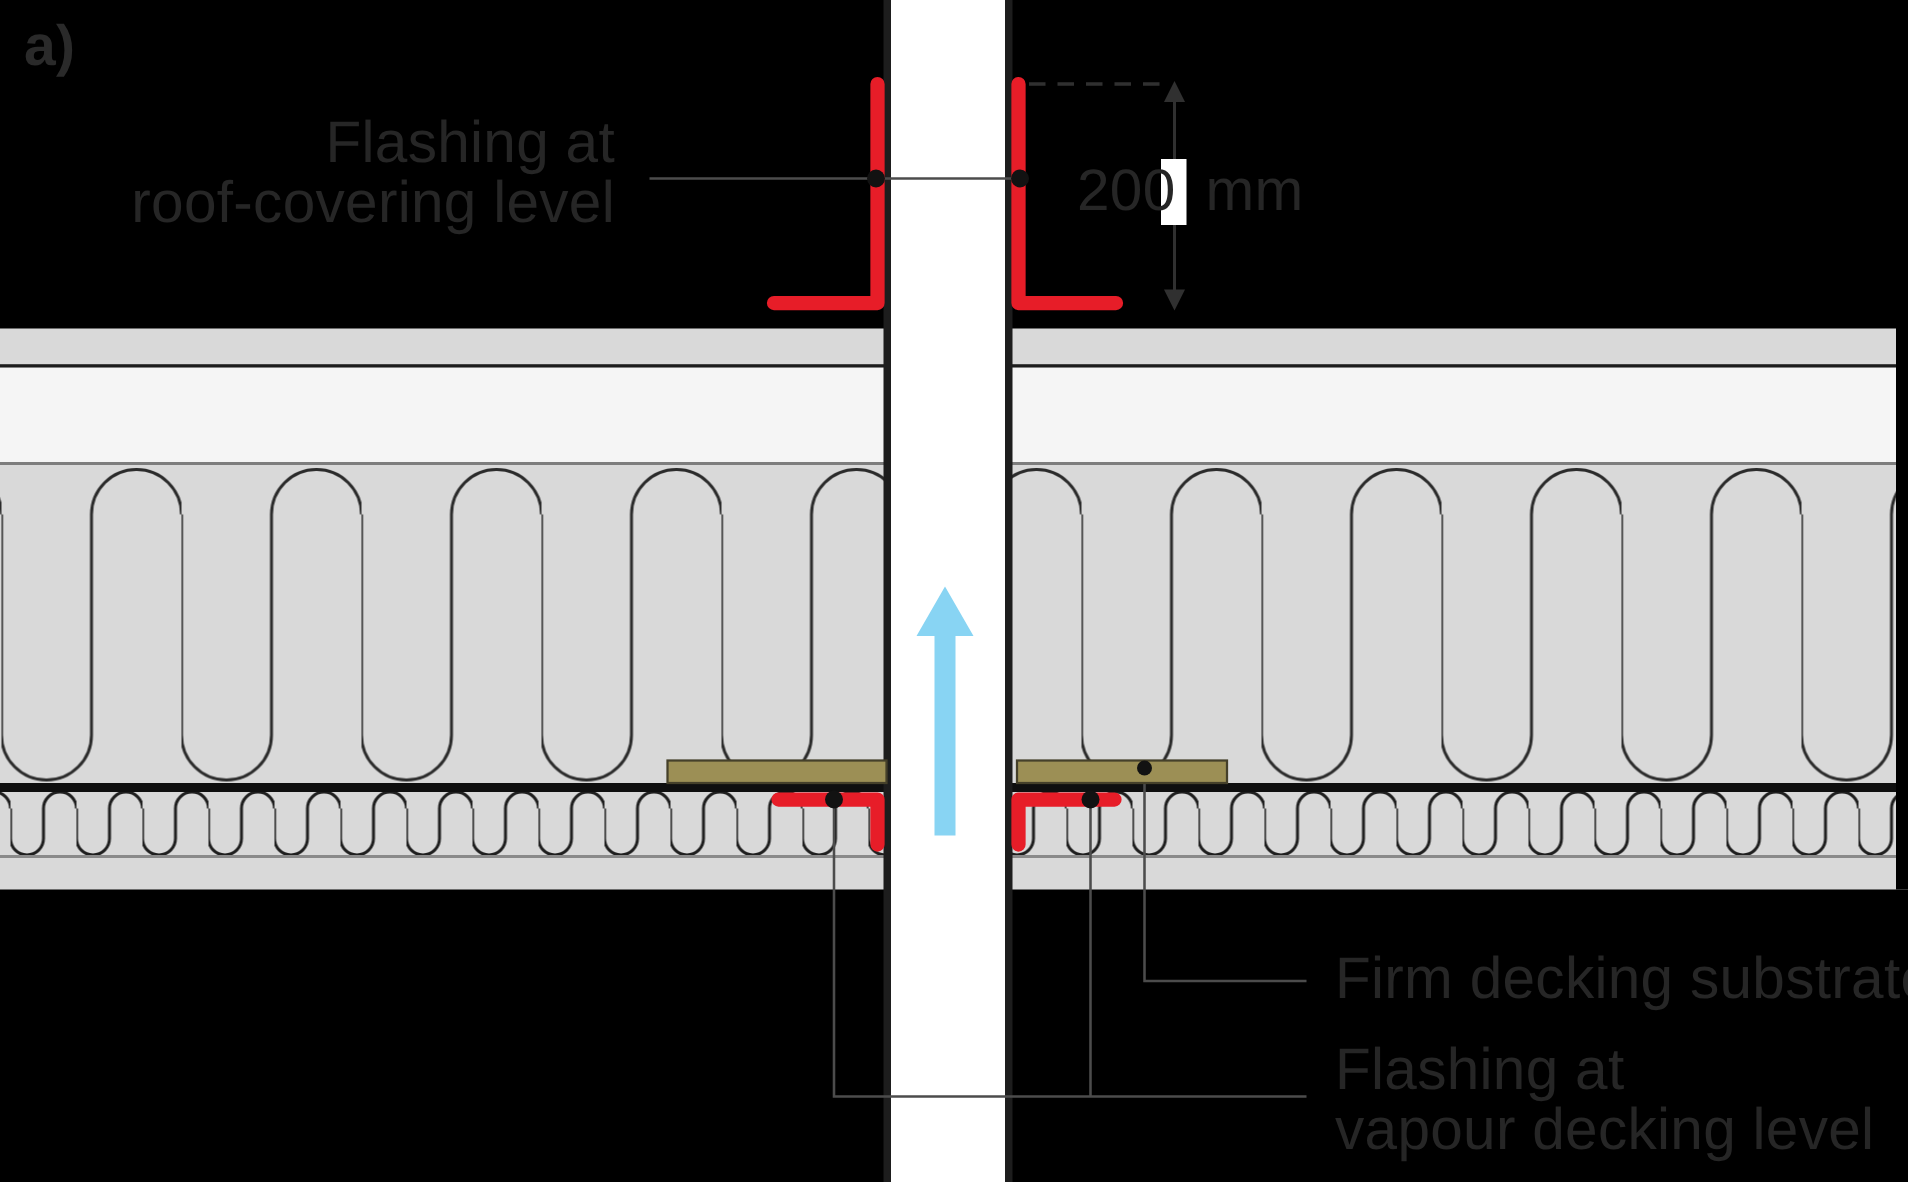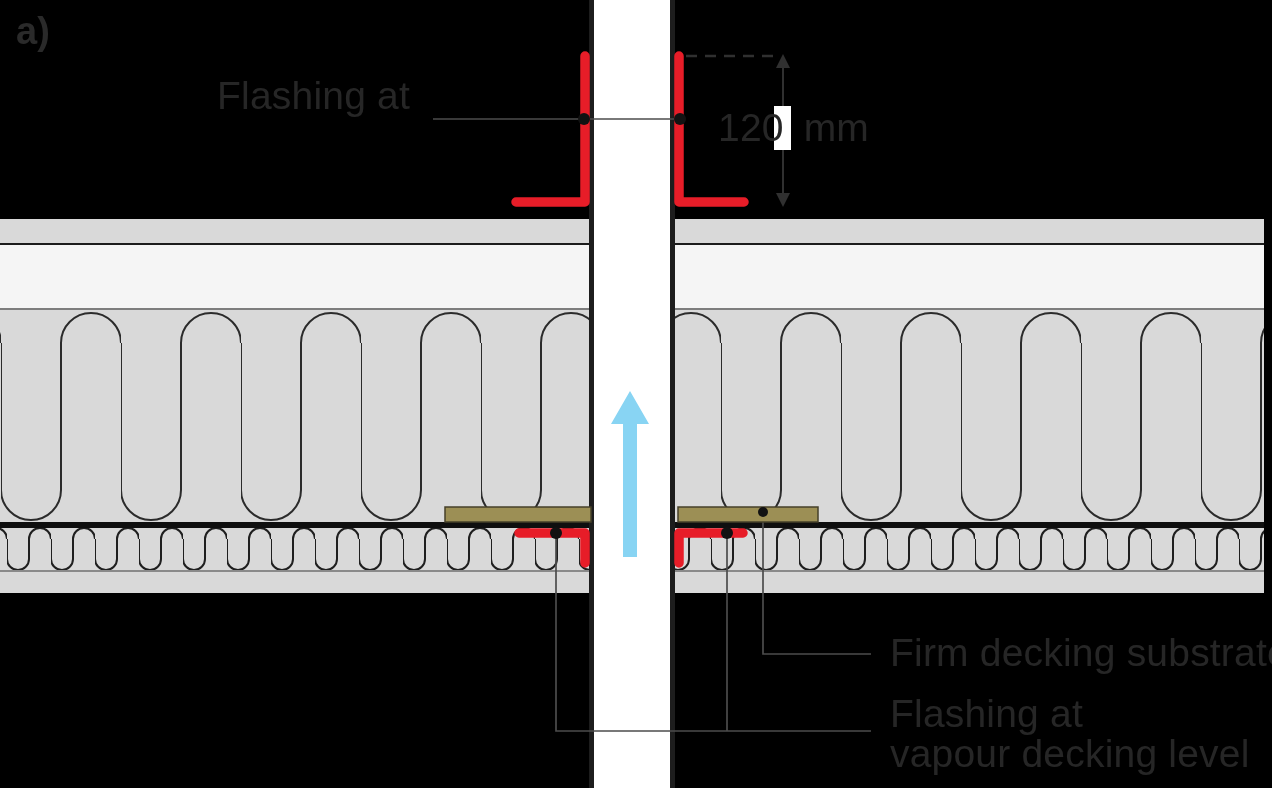--- a/index.html
+++ b/index.html
@@ -110,24 +110,25 @@
       <circle cx="763" cy="512" r="5"></circle>
     </g>
 
     <polygon points="630,391 611,424 623,424 623,557 637,557 637,424 649,424" style="fill:var(--airflow_blue,#88d4f3);"></polygon>
   </svg>
 
   <div id="fig-label" class="label">a)</div>
 
   <div id="roof-label" class="label">
     <div>Flashing at</div>
+    <div>roof-covering level</div>
   </div>
 
   <div id="dim-label" class="label">
-    <span>120</span>
+    <span>200</span>
     <span class="gap"></span>
     <span>mm</span>
   </div>
 
   <div id="firm-label" class="label">Firm decking substrate</div>
 
   <div id="vb-label" class="label">
     <div>Flashing at</div>
     <div>vapour decking level</div>
   </div>

